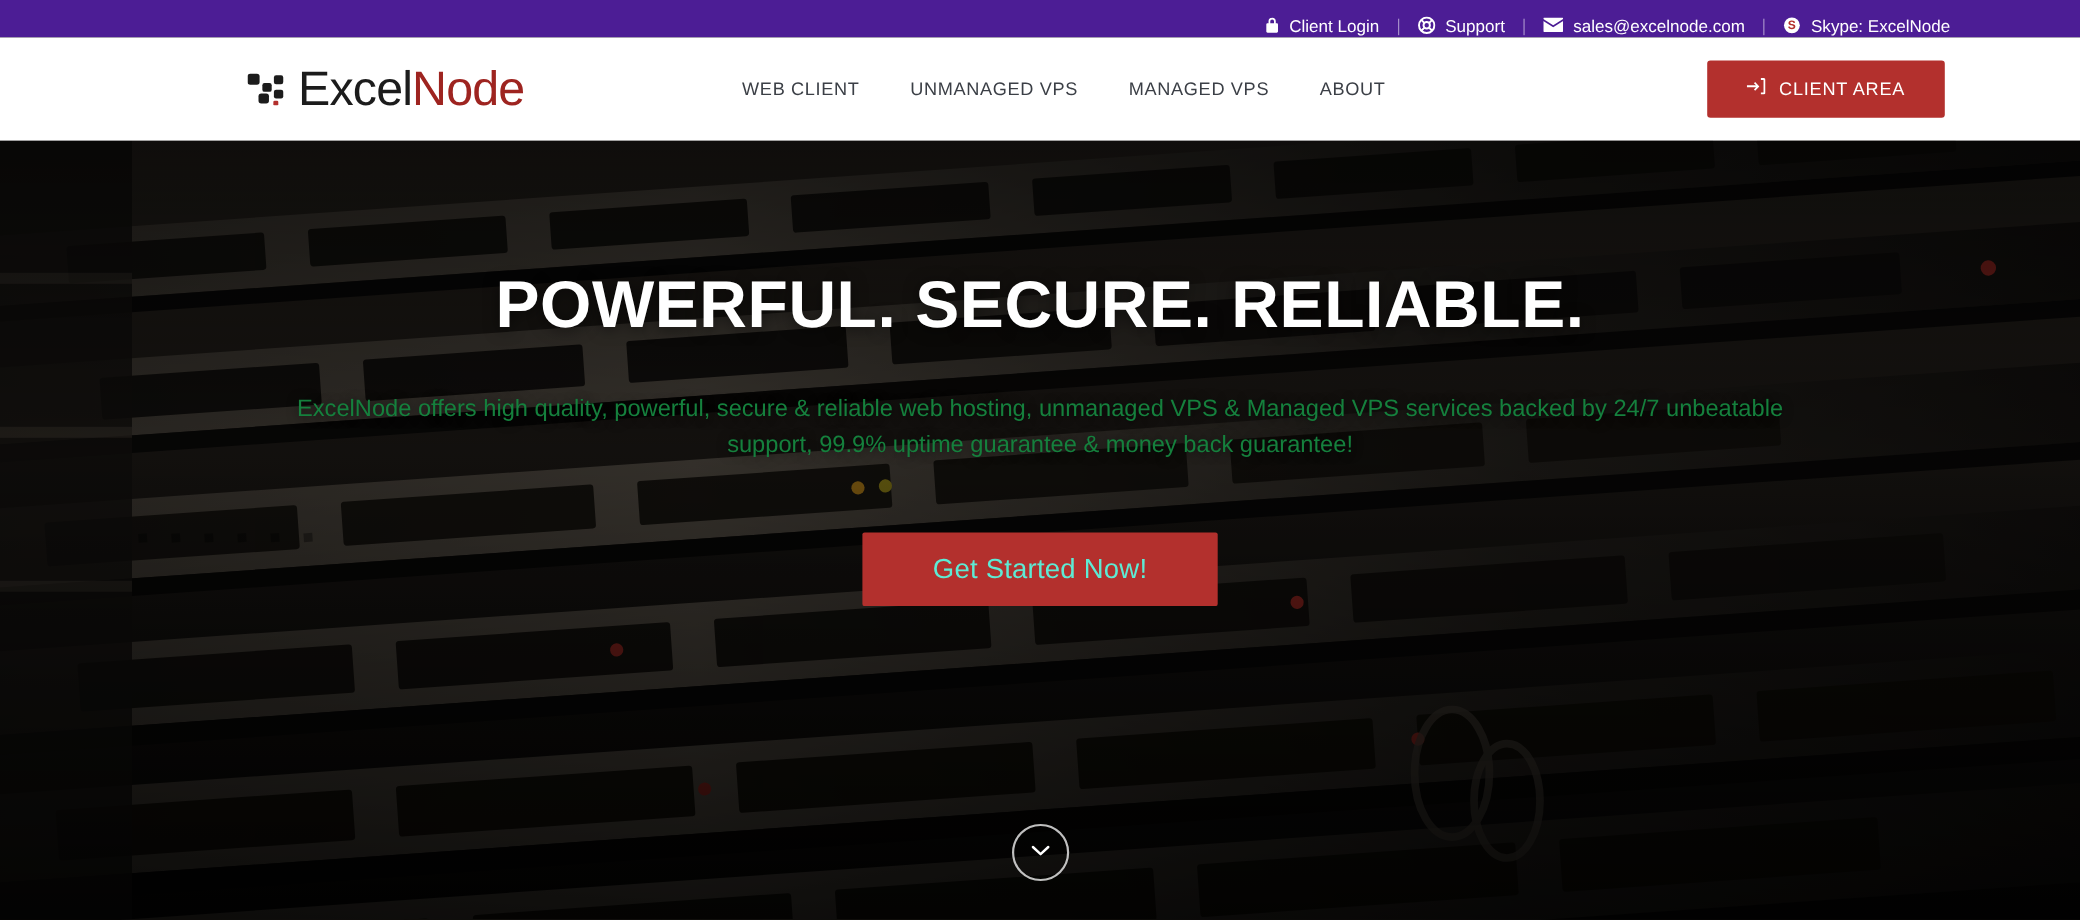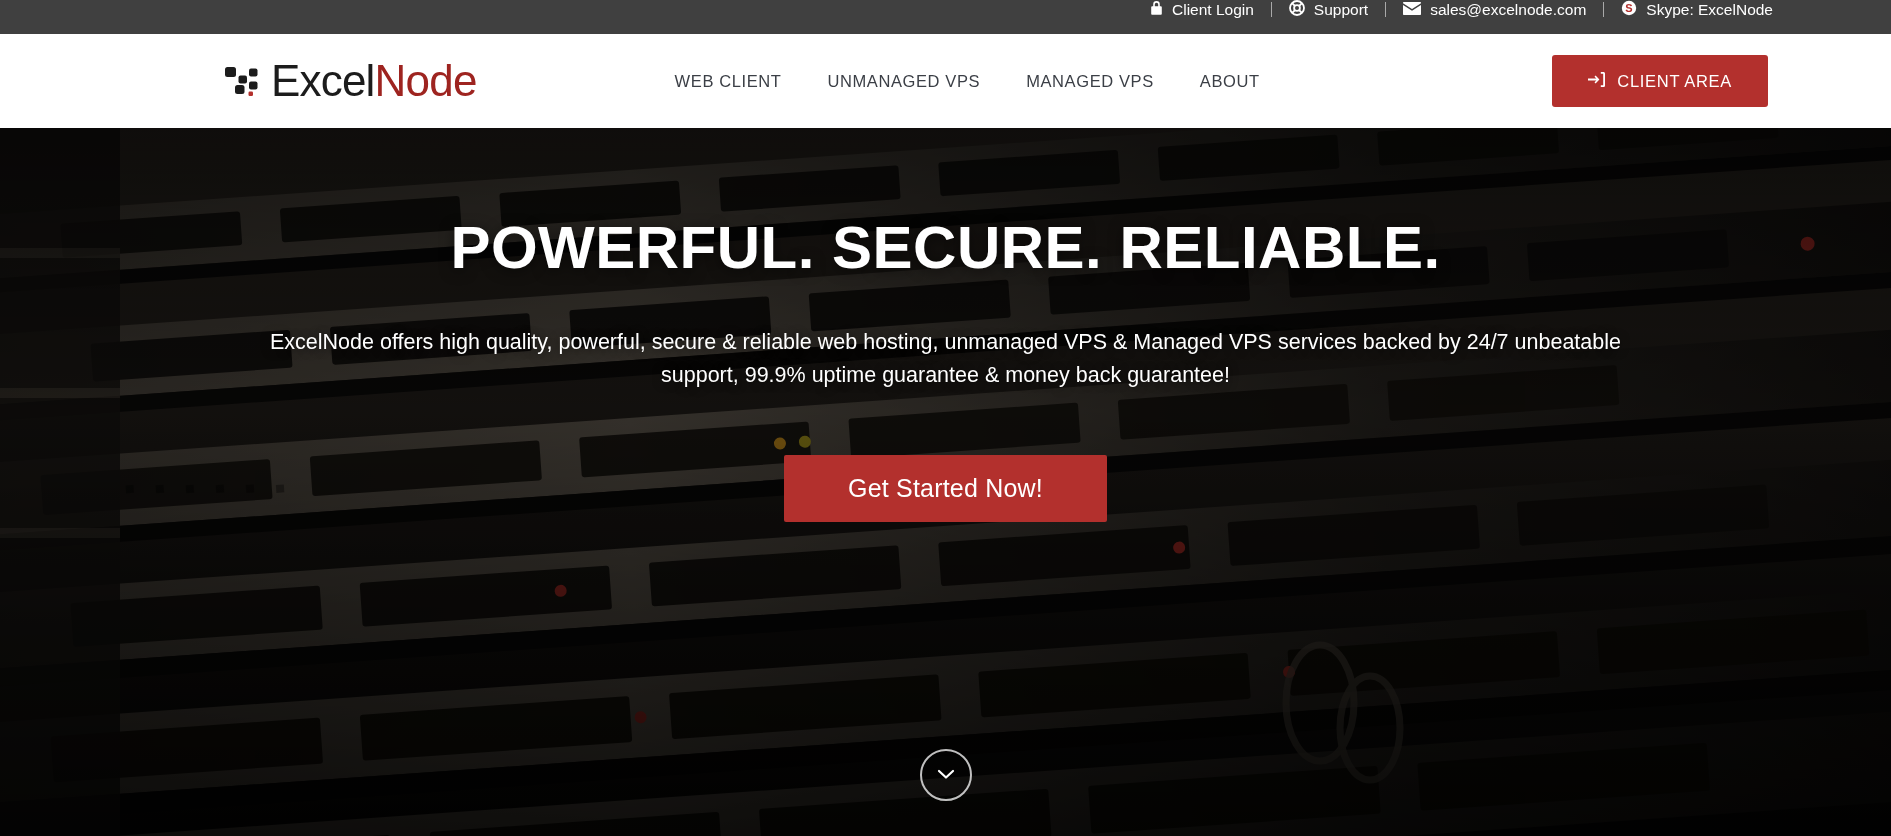--- a/index.html
+++ b/index.html
@@ -8,23 +8,23 @@
     width: 1891px;
     height: 836px;
     overflow: hidden;
     font-family: "Liberation Sans", sans-serif;
     background: #000;
   }
 
   
   .topbar {
     height: 34px;
-    background: #404040;
-    display: flex;
-    align-items: flex-start;
+    background: #4c1d95;
+    display: flex;
+    align-items: flex-end;
     justify-content: flex-end;
     padding-right: 118px;
     color: #ffffff;
   }
   .topbar-list { display: flex; align-items: center; }
   .topbar-item {
     display: flex;
     align-items: center;
     gap: 9px;
     font-size: 15.5px;
@@ -114,44 +114,44 @@
   }
   .hero-bg { position: absolute; inset: 0; }
   .hero-overlay {
     position: absolute; inset: 0;
     background: rgba(0,0,0,0.40);
   }
   .hero-content {
     position: relative;
     z-index: 3;
     text-align: center;
-    padding-top: 87px;
+    padding-top: 116px;
   }
   .hero-title {
     color: #ffffff;
     font-size: 60px;
     font-weight: bold;
     letter-spacing: 0.5px;
     line-height: 1.1;
     text-shadow: 0 2px 14px rgba(0,0,0,0.55);
   }
   .hero-sub {
-    color: #ffffff;
+    color: #15803d;
     font-size: 21.5px;
     line-height: 1.55;
     max-width: 1430px;
     margin: 45px auto 0;
     font-weight: 300;
     text-shadow: 0 1px 10px rgba(0,0,0,0.6);
   }
   .cta-wrap { margin-top: 62px; }
   .cta-btn {
     display: inline-block;
     background: #b3302d;
-    color: #ffffff;
+    color: #5eead4;
     font-size: 25px;
     padding: 19px 64px;
     border: none;
     border-radius: 2px;
     cursor: pointer;
     font-family: "Liberation Sans", sans-serif;
     font-weight: 400;
     letter-spacing: 0.2px;
   }
 

